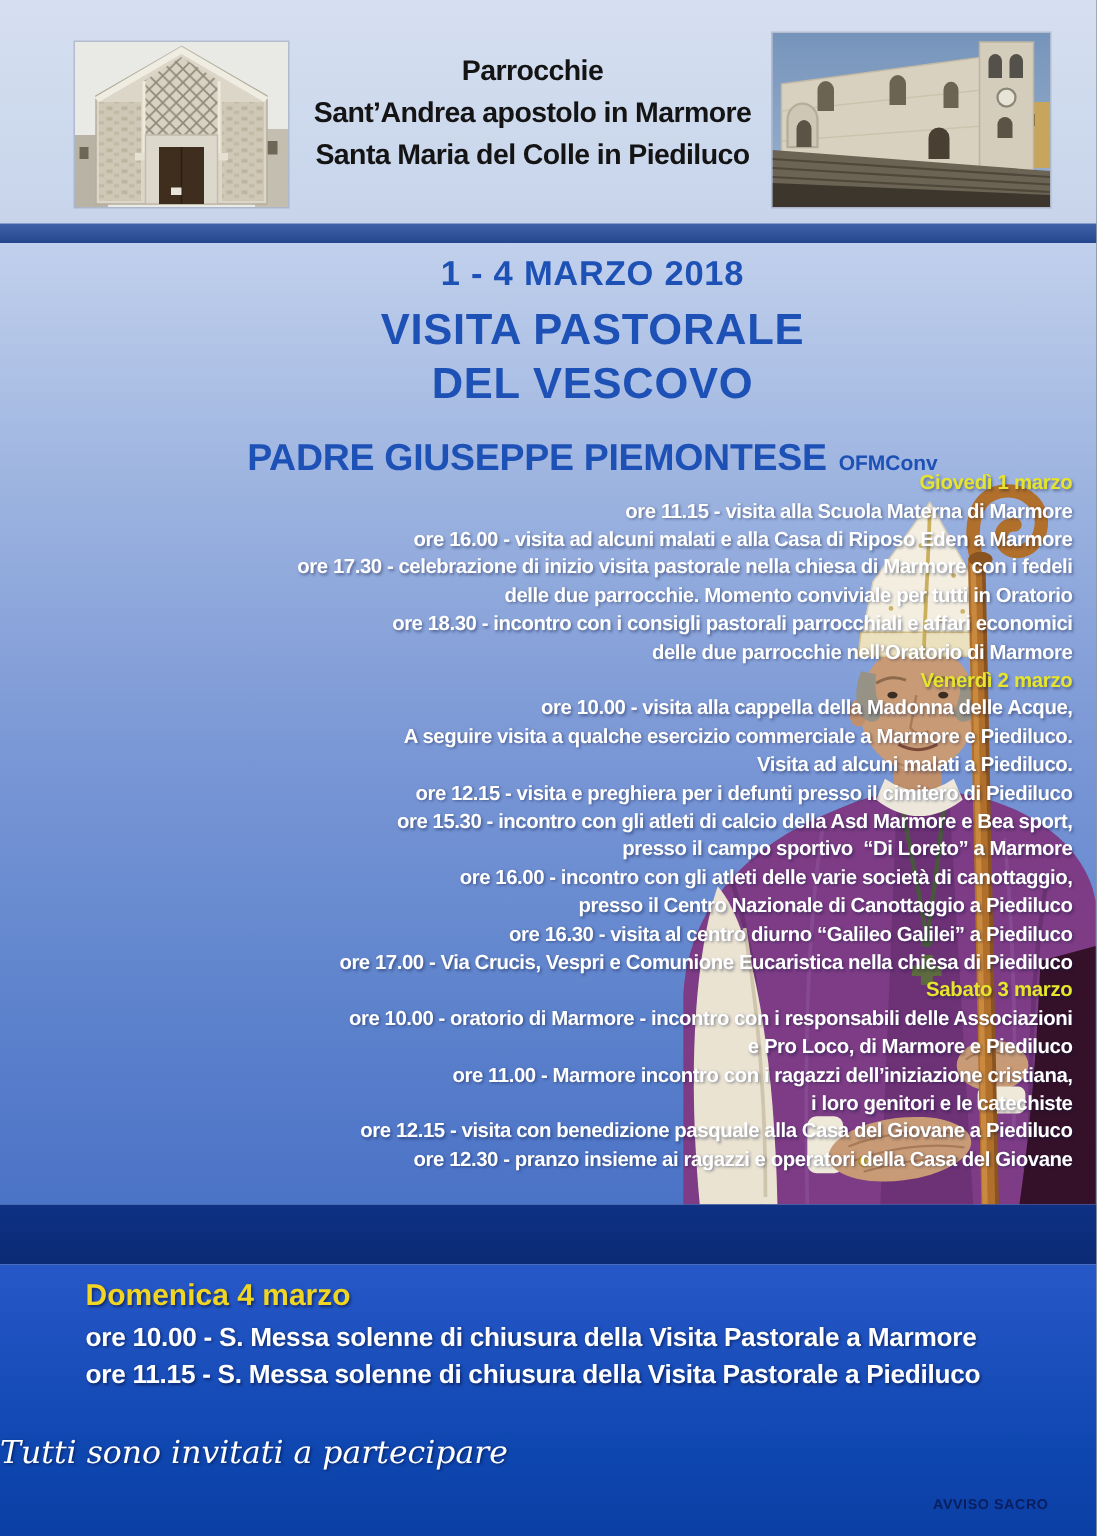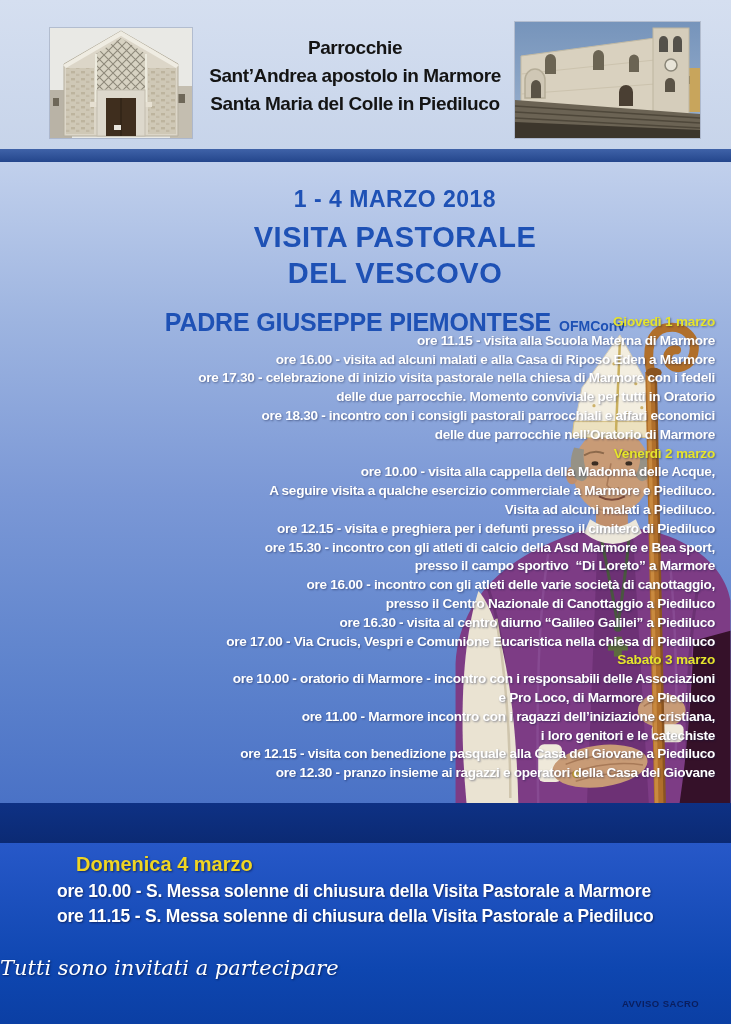--- a/index.html
+++ b/index.html
@@ -14,21 +14,21 @@
   .photo-right{left:515px;top:22px;width:185px;height:116px;}
   .header-text{position:absolute;left:200px;top:34px;width:310px;text-align:center;
                color:#141414;font-weight:bold;font-size:19px;line-height:28px;letter-spacing:-.4px;}
 
   .divider{position:absolute;left:0;top:149px;width:731px;height:13px;
            background:linear-gradient(180deg,#3f62a8,#24468c);}
 
   
   .main{position:absolute;left:0;top:162px;width:731px;height:641px;
         background:linear-gradient(180deg,#c1d0ec 0%,#9db4e0 25%,#7b98d6 52%,#5f84cd 78%,#4a72c6 100%);}
-  .titles{position:absolute;left:70px;top:24px;width:650px;text-align:center;
+  .titles{position:absolute;left:70px;top:7px;width:650px;text-align:center;
           color:var(--accent-blue,#1e51b5);}
   .date-range{font-size:23px;font-weight:bold;letter-spacing:.5px;}
   .title-1,.title-2{font-size:29px;font-weight:bold;letter-spacing:.5px;line-height:36px;}
   .title-1{margin-top:6px;}
   .bishop-name{font-size:25px;font-weight:bold;margin-top:17px;letter-spacing:-.2px;}
   .order-suffix{font-size:14px;font-weight:bold;margin-left:8px;letter-spacing:0;}
 
   .schedule{position:absolute;left:55px;top:151px;width:660px;z-index:3;text-align:right;}
   .schedule .day{color:var(--day-yellow,#e6e42c);font-weight:bold;font-size:13.6px;
                  line-height:18.8px;letter-spacing:-.2px;white-space:pre;
@@ -39,21 +39,21 @@
 
   .bishop{position:absolute;left:448px;top:158px;width:283px;height:483px;z-index:1;}
 
   
   .navy-band{position:absolute;left:0;top:803px;width:731px;height:40px;
              background:linear-gradient(180deg,#0e3184,#0b2a74);z-index:4;}
   .closing{position:absolute;left:0;top:843px;width:731px;height:181px;
            background:linear-gradient(180deg,#2758c8 0%,#14949?% , #0c42ab 100%);
            background:linear-gradient(180deg,#2758c8 0%,#0e46b0 70%,#0b3fa4 100%);z-index:4;}
   .closing-day{position:absolute;left:57px;top:10px;font-size:20px;font-weight:bold;
-               color:var(--closing-yellow,#f0d522);text-shadow:1px 1px 2px rgba(0,0,30,.5);margin-left:19px;}
+               color:var(--closing-yellow,#f0d522);text-shadow:1px 1px 2px rgba(0,0,30,.5);}
   .closing-lines{position:absolute;left:57px;top:36px;}
   .closing-lines .cline{color:#fff;font-weight:bold;font-size:17.5px;line-height:25px;
                         letter-spacing:-.2px;white-space:pre;text-shadow:1px 1px 2px rgba(0,0,30,.5);}
   .invitation{position:absolute;left:0;top:113px;width:731px;
               font-family:"DejaVu Serif",serif;font-style:italic;font-size:21px;
               color:#fff;text-shadow:1px 1px 2px rgba(0,0,30,.5);}
   .avviso{position:absolute;right:32px;top:155px;font-size:9.5px;font-weight:bold;
           color:#0a1e5e;letter-spacing:.4px;}
 </style>
 </head>

